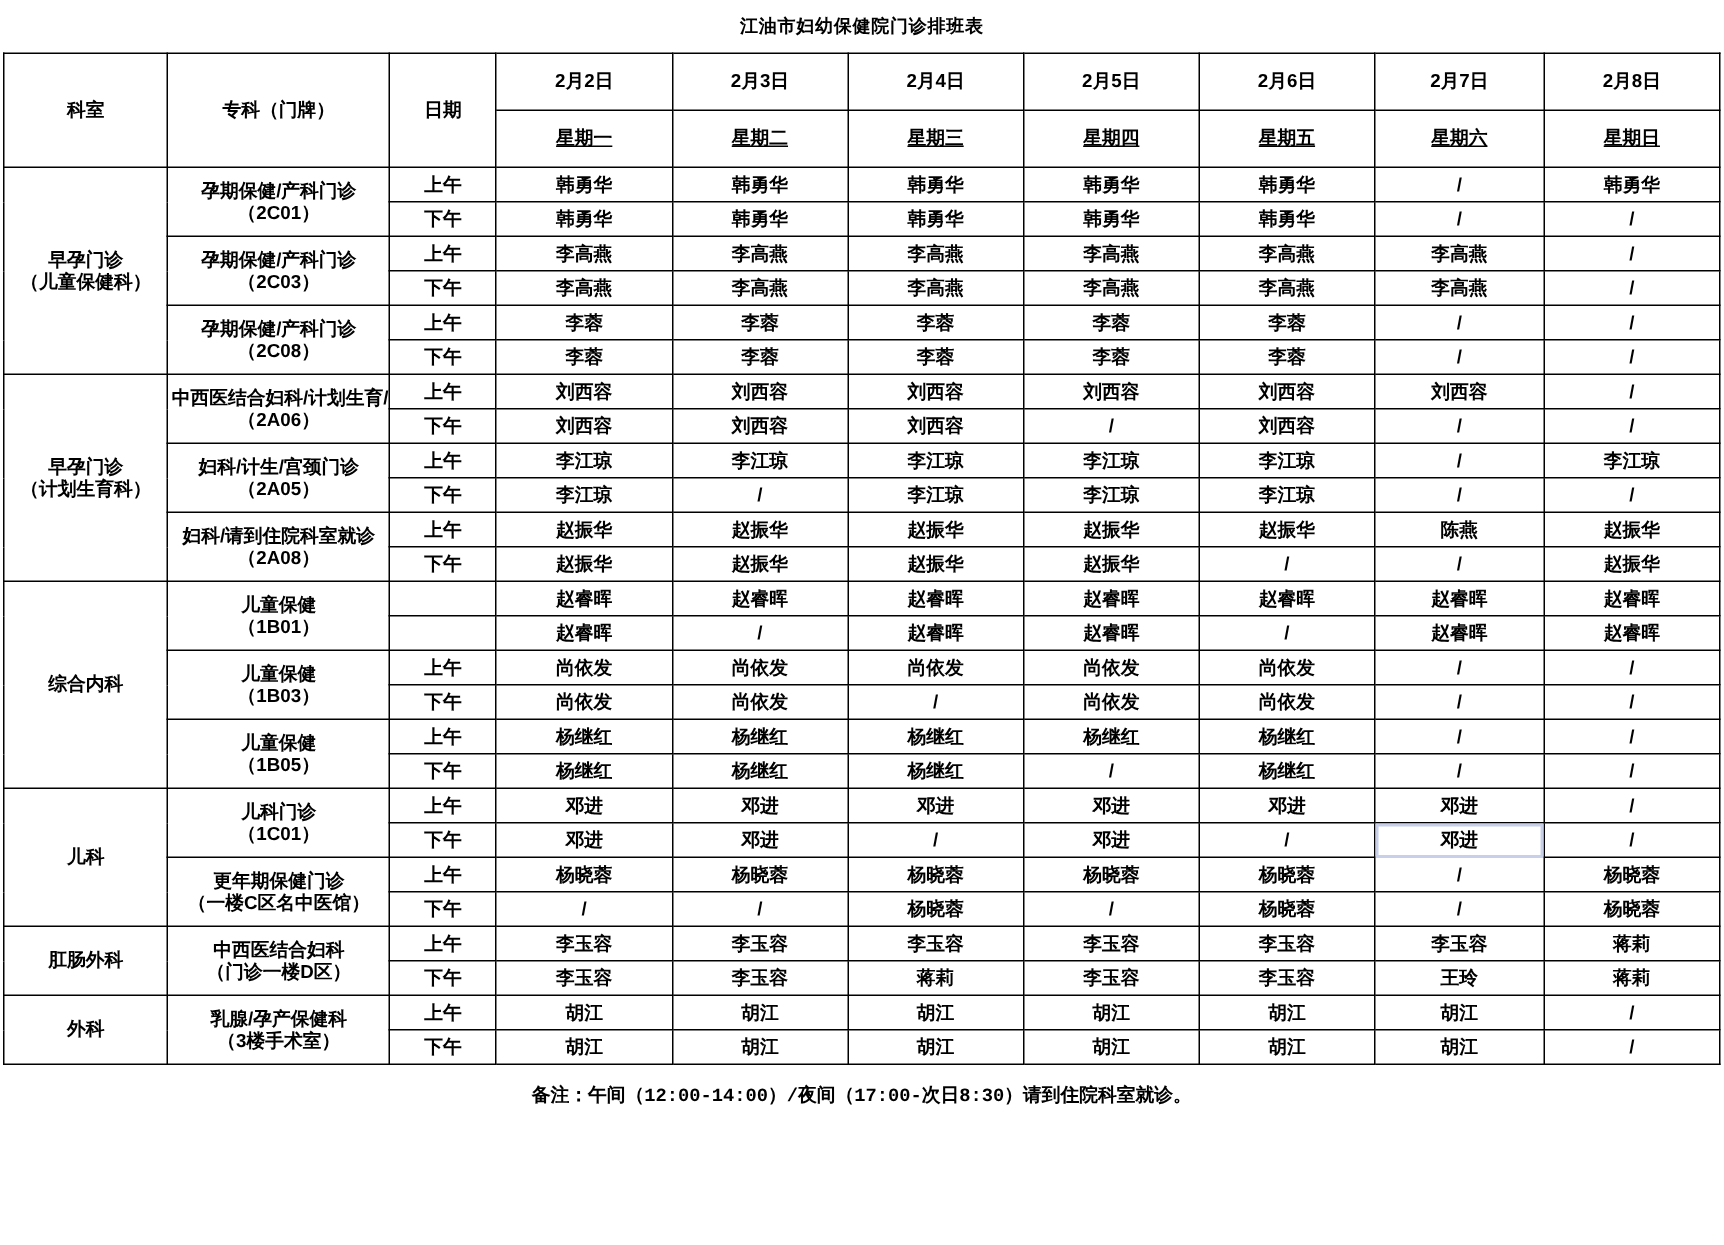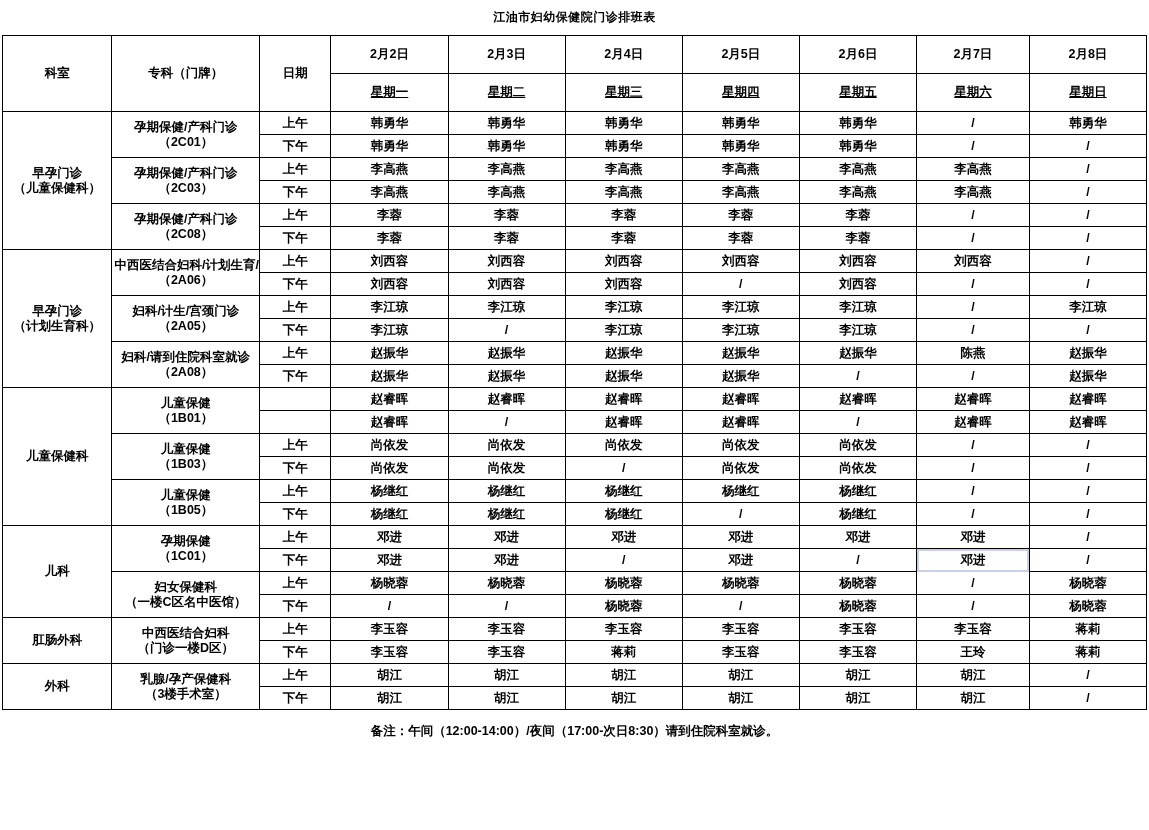--- a/index.html
+++ b/index.html
@@ -59,20 +59,21 @@
   td.slash{font-weight:normal;font-size:12.5px;}
   td.sel{outline:2px solid #c8cfe8;outline-offset:-2px;}
 
   .rowh{height:23px;}
   .footer{
     text-align:center;
     font-size:12.5px;
     font-weight:bold;
     padding-top:12px;
     line-height:18px;
+    font-family:Liberation Mono, monospace;
   }
 </style>
 </head>
 <body>
 
 <div id="page">
 
   <div class="title">江油市妇幼保健院门诊排班表</div>
 
   <table class="sched">
@@ -232,21 +233,21 @@
           <td class="shift tk-r tk-b">下午</td>
           <td class="name tk-b">赵振华</td>
           <td class="name tk-b">赵振华</td>
           <td class="name tk-b">赵振华</td>
           <td class="name tk-b">赵振华</td>
           <td class="slash tk-b">/</td>
           <td class="slash tk-b">/</td>
           <td class="name tk-b tk-r">赵振华</td>
         </tr>
         <tr class="rowh">
-          <td class="dept tk-l tk-b" rowspan="6"><span>儿童保健科</span></td>
+          <td class="dept tk-l tk-b" rowspan="6"><span>综合内科</span></td>
           <td class="spec" rowspan="2"><span>儿童保健</span><br><span>（1B01）</span></td>
           <td class="shift tk-r"></td>
           <td class="name">赵睿晖</td>
           <td class="name">赵睿晖</td>
           <td class="name">赵睿晖</td>
           <td class="name">赵睿晖</td>
           <td class="name">赵睿晖</td>
           <td class="name">赵睿晖</td>
           <td class="name tk-r">赵睿晖</td>
         </tr>
@@ -297,42 +298,42 @@
           <td class="name tk-b">杨继红</td>
           <td class="name tk-b">杨继红</td>
           <td class="name tk-b">杨继红</td>
           <td class="slash tk-b">/</td>
           <td class="name tk-b">杨继红</td>
           <td class="slash tk-b">/</td>
           <td class="slash tk-b tk-r">/</td>
         </tr>
         <tr class="rowh">
           <td class="dept tk-l tk-b" rowspan="4"><span>儿科</span></td>
-          <td class="spec" rowspan="2"><span>孕期保健</span><br><span>（1C01）</span></td>
+          <td class="spec" rowspan="2"><span>儿科门诊</span><br><span>（1C01）</span></td>
           <td class="shift tk-r">上午</td>
           <td class="name">邓进</td>
           <td class="name">邓进</td>
           <td class="name">邓进</td>
           <td class="name">邓进</td>
           <td class="name">邓进</td>
           <td class="name">邓进</td>
           <td class="slash tk-r">/</td>
         </tr>
         <tr class="rowh">
           <td class="shift tk-r tk-b">下午</td>
           <td class="name">邓进</td>
           <td class="name">邓进</td>
           <td class="slash">/</td>
           <td class="name">邓进</td>
           <td class="slash">/</td>
           <td class="name sel">邓进</td>
           <td class="slash tk-r">/</td>
         </tr>
         <tr class="rowh">
-          <td class="spec" rowspan="2"><span>妇女保健科</span><br><span>（一楼C区名中医馆）</span></td>
+          <td class="spec" rowspan="2"><span>更年期保健门诊</span><br><span>（一楼C区名中医馆）</span></td>
           <td class="shift tk-r">上午</td>
           <td class="name">杨晓蓉</td>
           <td class="name">杨晓蓉</td>
           <td class="name">杨晓蓉</td>
           <td class="name">杨晓蓉</td>
           <td class="name">杨晓蓉</td>
           <td class="slash">/</td>
           <td class="name tk-r">杨晓蓉</td>
         </tr>
         <tr class="rowh">

